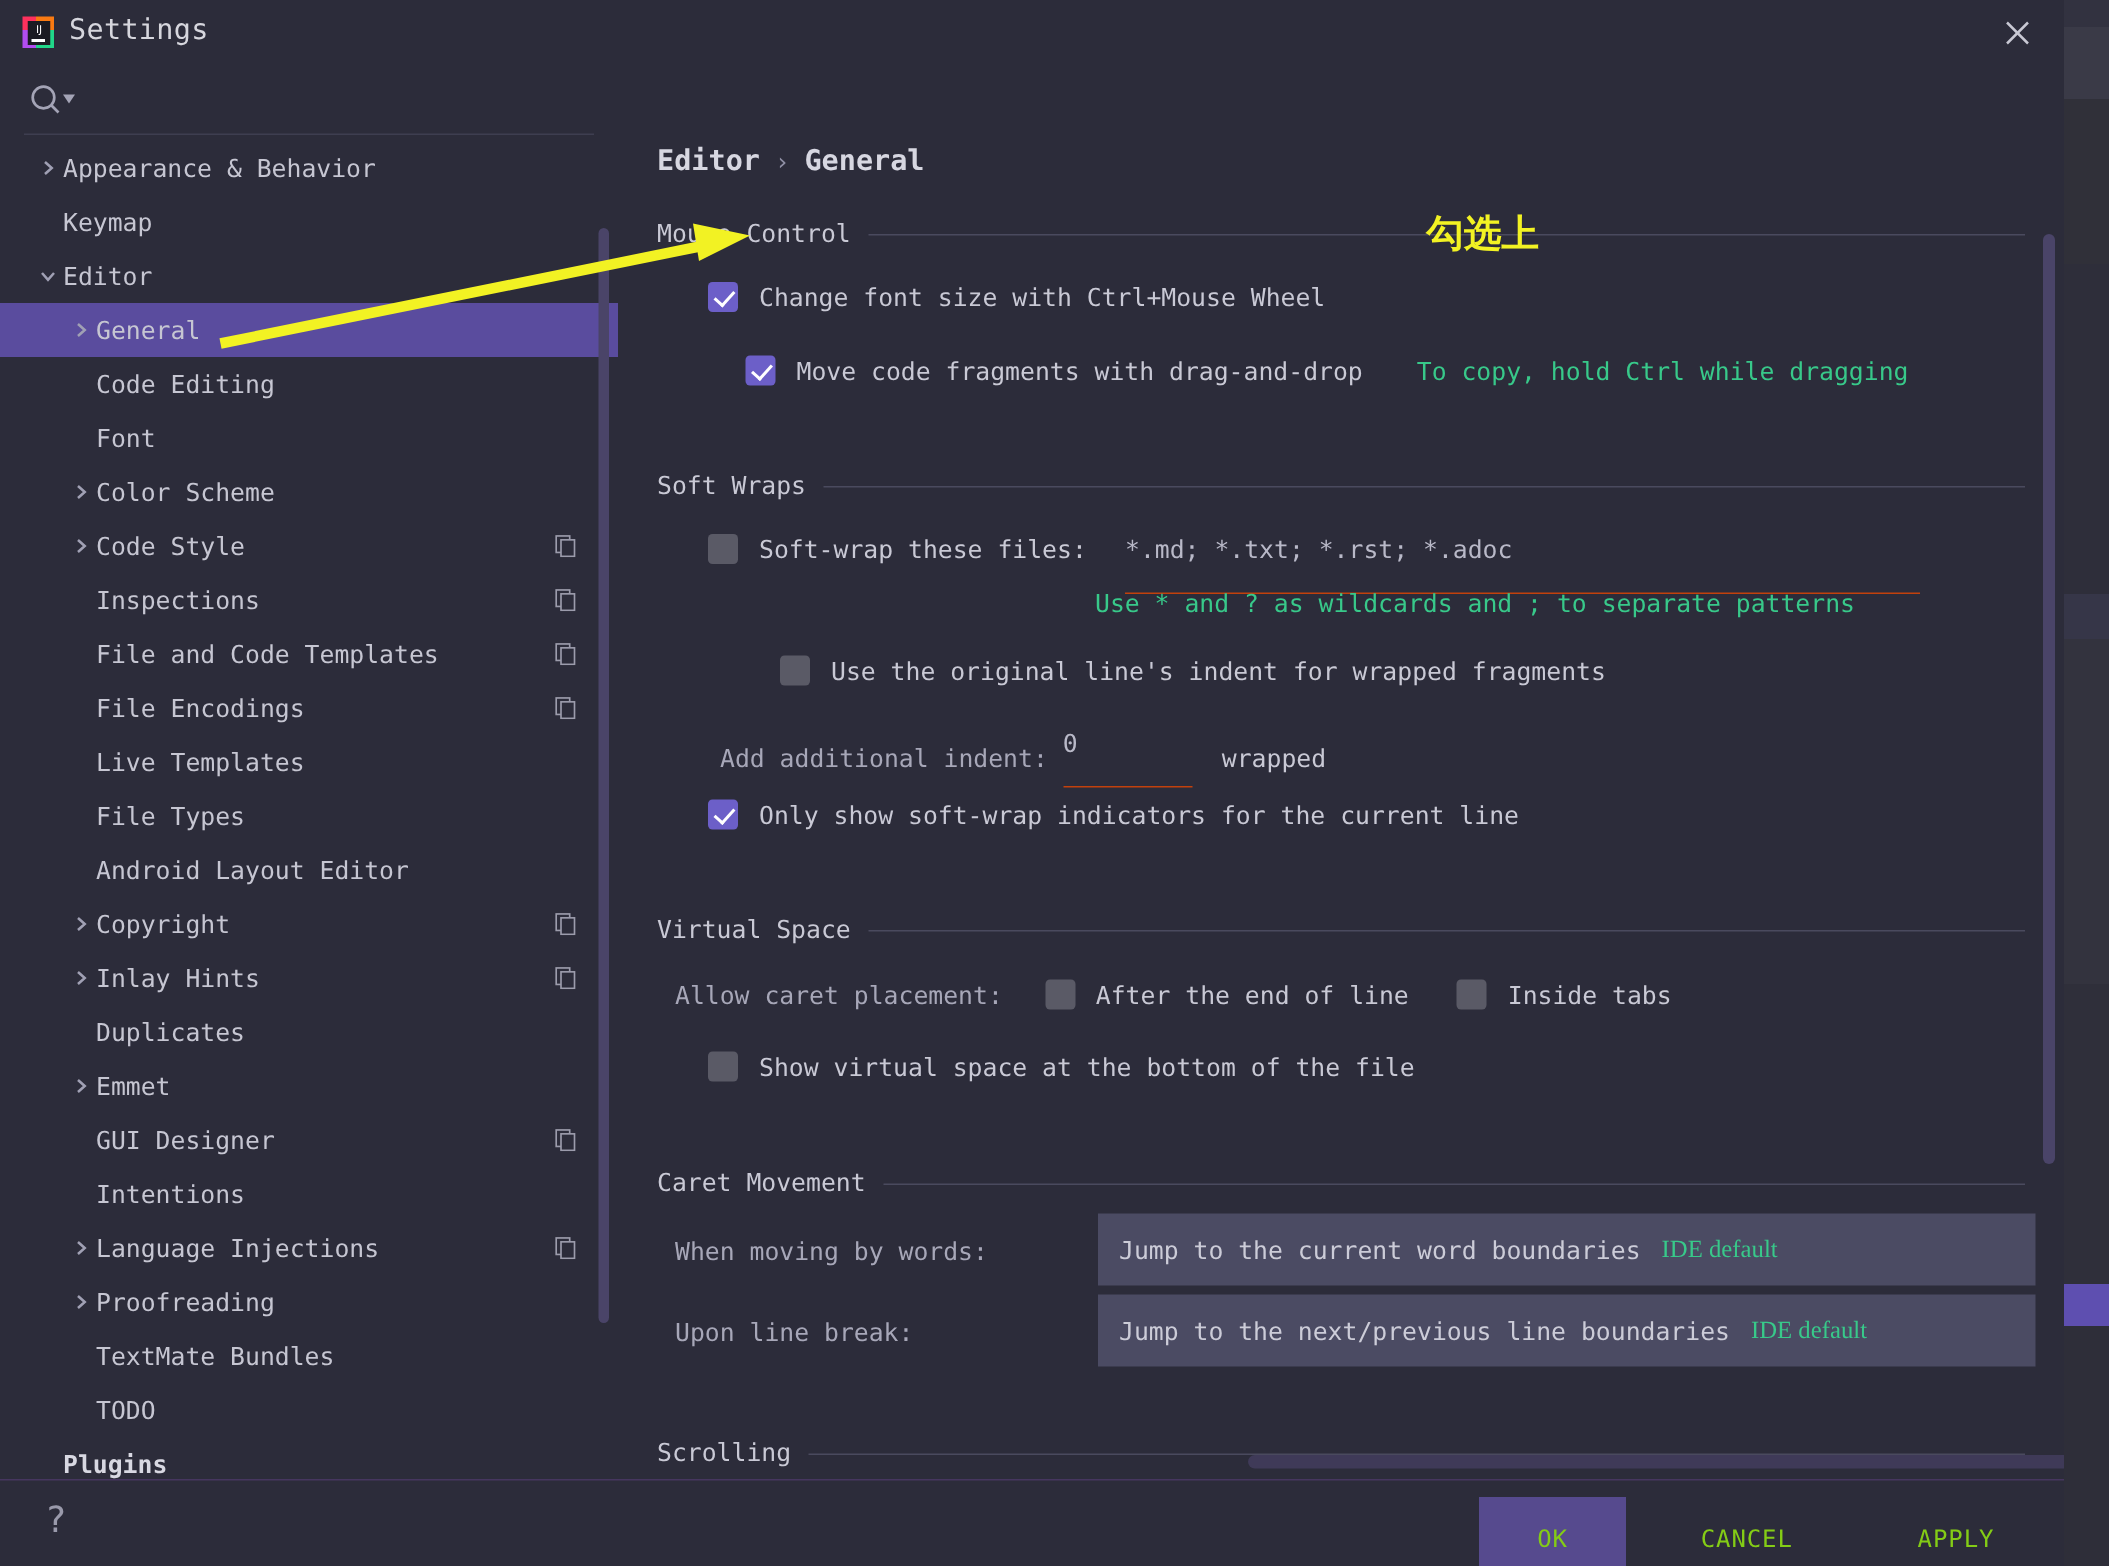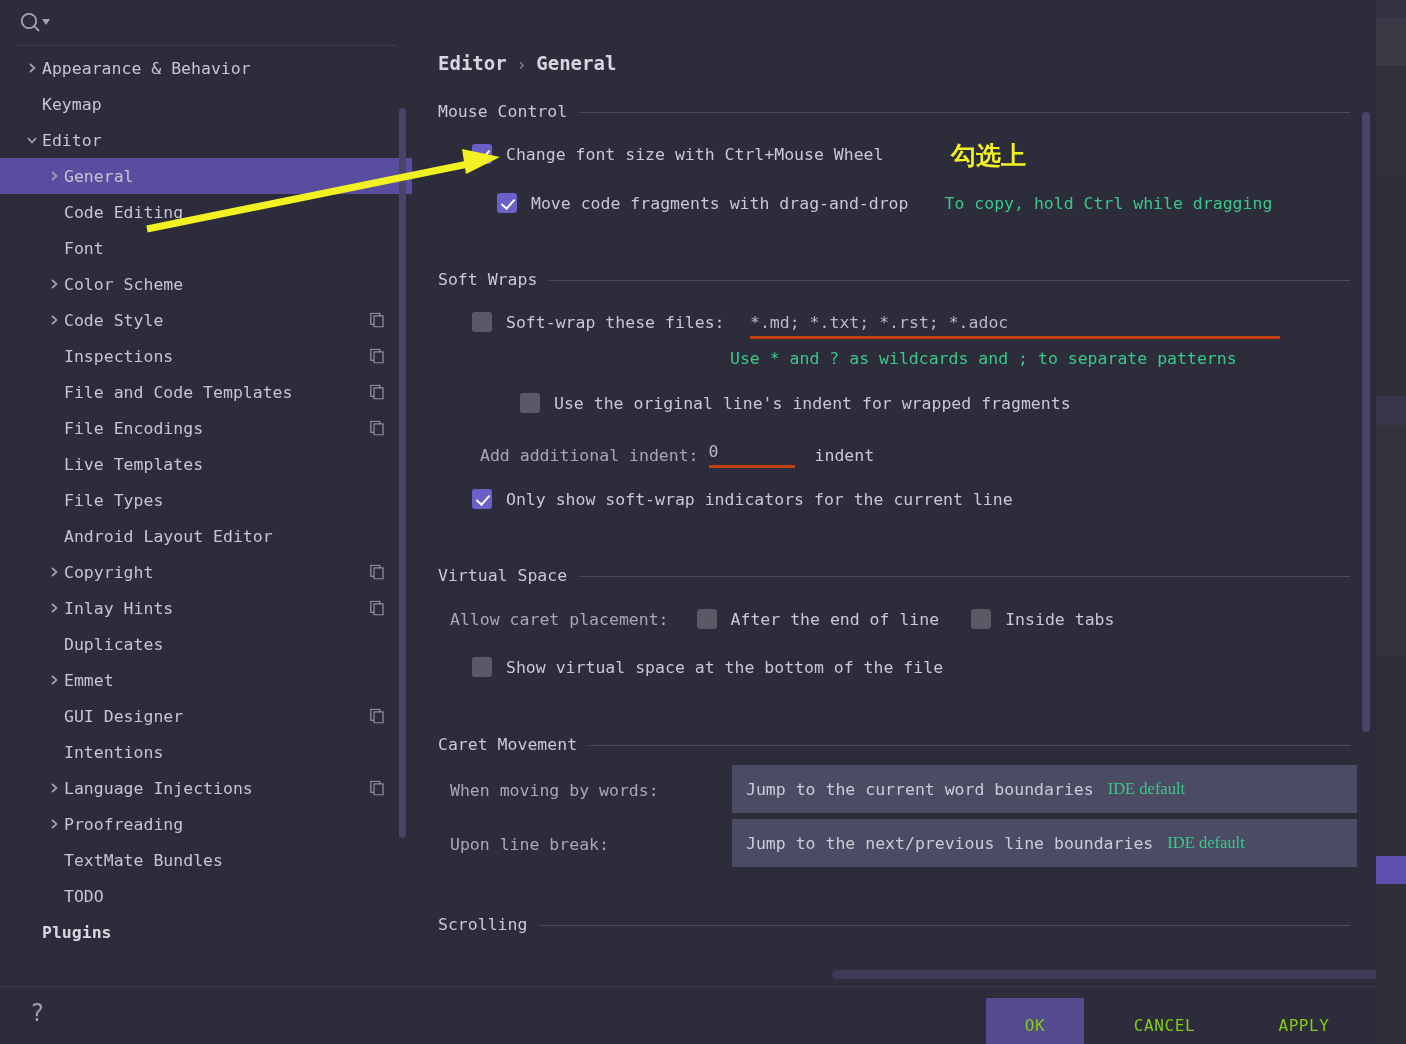--- a/index.html
+++ b/index.html
@@ -159,22 +159,22 @@
     width: 32px; height: 32px; border-radius: 9px;
     background: #3a3a50; z-index: -1;
   }
   .cb-wrap { position: relative; display: flex; align-items: center; }
 
   
   .txt-underline {
     border: none; background: transparent; outline: none;
     color: #b9b9c8; font-size: 16.5px;
     font-family: "DejaVu Sans Mono", monospace;
-    border-bottom: 3px solid #c2410c;
-    padding: 0 0 4px 0;
+    border-bottom: 1px solid #c2410c;
+    padding: 0 0 19px 0;
   }
 
   
   .combo {
     background: #4b4b63; border: none;
     height: 48px; display: flex; align-items: center;
     padding-left: 14px; gap: 14px; cursor: pointer;
   }
   .combo .cv { color: #ccccd8; font-size: 16.5px; font-family: "DejaVu Sans Mono", monospace; }
   .combo .cd { color: #38c98a; font-size: 16.5px; font-family: Liberation Serif, serif; }
@@ -233,20 +233,40 @@
   <div class="bg-strip" style="left:1376px;top:176px;width:30px;height:220px;background:#2e2e3a;"></div>
   <div class="bg-strip" style="left:1376px;top:396px;width:30px;height:30px;background:#363648;"></div>
   <div class="bg-strip" style="left:1376px;top:426px;width:30px;height:230px;background:#33333e;"></div>
   <div class="bg-strip" style="left:1376px;top:656px;width:30px;height:200px;background:#2f2f3a;"></div>
   <div class="bg-strip" style="left:1376px;top:856px;width:30px;height:28px;background:#5e4fb0;"></div>
   <div class="bg-strip" style="left:1376px;top:884px;width:30px;height:160px;background:#2e2e39;"></div>
 </div>
 
 <div id="dialog">
 
+  <div id="titlebar">
+    <div id="ij-logo">
+      <svg width="24" height="24" viewBox="0 0 24 24">
+        <rect x="1" y="1" width="9" height="9" fill="#fe315d"></rect>
+        <rect x="10" y="1" width="12" height="9" fill="#f97a12"></rect>
+        <rect x="1" y="10" width="9" height="12" fill="#b24df0"></rect>
+        <rect x="10" y="10" width="12" height="12" fill="#21d789"></rect>
+        <rect x="4.5" y="4" width="15" height="16" fill="#1b1b22"></rect>
+        <text x="12" y="12" font-size="7" fill="#ffffff" text-anchor="middle" font-family="DejaVu Sans, sans-serif">IJ</text>
+        <rect x="7" y="16" width="9" height="2" fill="#ffffff"></rect>
+      </svg>
+    </div>
+    <div id="title-text">Settings</div>
+    <div id="close-btn">
+      <svg width="20" height="20" viewBox="0 0 20 20">
+        <line x1="3" y1="3" x2="17" y2="17" stroke="#c9c9d4" stroke-width="1.7"></line>
+        <line x1="17" y1="3" x2="3" y2="17" stroke="#c9c9d4" stroke-width="1.7"></line>
+      </svg>
+    </div>
+  </div>
 
   <div id="body-split">
 
     <div id="sidebar">
 
       <div id="search-box">
         <div id="search-icon-wrap">
           <svg width="40" height="22" viewBox="0 0 40 22">
             <circle cx="11" cy="10" r="7.2" fill="none" stroke="#a4a4b6" stroke-width="1.8"></circle>
             <line x1="16.2" y1="15.2" x2="21" y2="20" stroke="#a4a4b6" stroke-width="1.8"></line>
@@ -541,21 +561,21 @@
       </div>
 
       <div class="row" style="left:60px; top:393px; gap:14px;padding-left:48px;">
         <span class="cb off"></span>
         <span class="lbl">Use the original line's indent for wrapped fragments</span>
       </div>
 
       <div class="row" style="left:68px; top:442px; gap:10px;">
         <span class="lbl dim">Add additional indent:</span>
         <input class="txt-underline" style="width: 86px;" type="text" value="0">
-        <span class="lbl" style="margin-left:10px;">indent</span>
+        <span class="lbl" style="margin-left:10px;">wrapped</span>
       </div>
 
       <div class="row" style="left:60px; top:489px; gap:14px;">
         <span class="cb on"></span>
         <span class="lbl">Only show soft-wrap indicators for the current line</span>
       </div>
 
       <div class="section" style="top:564px;">
         <div class="sec-header">
           <span>Virtual Space</span>

